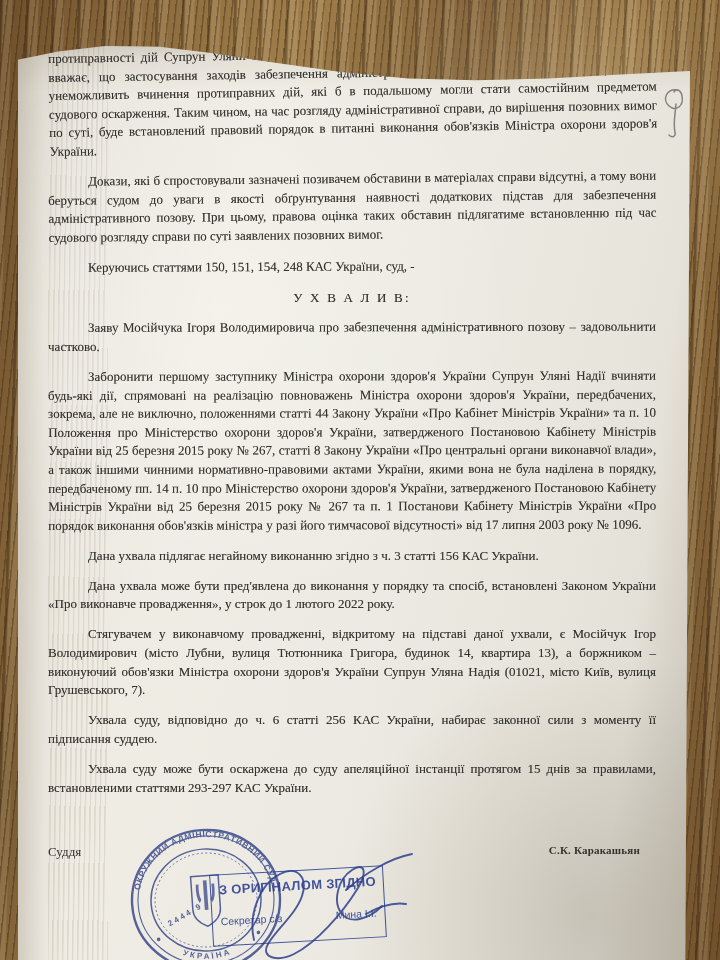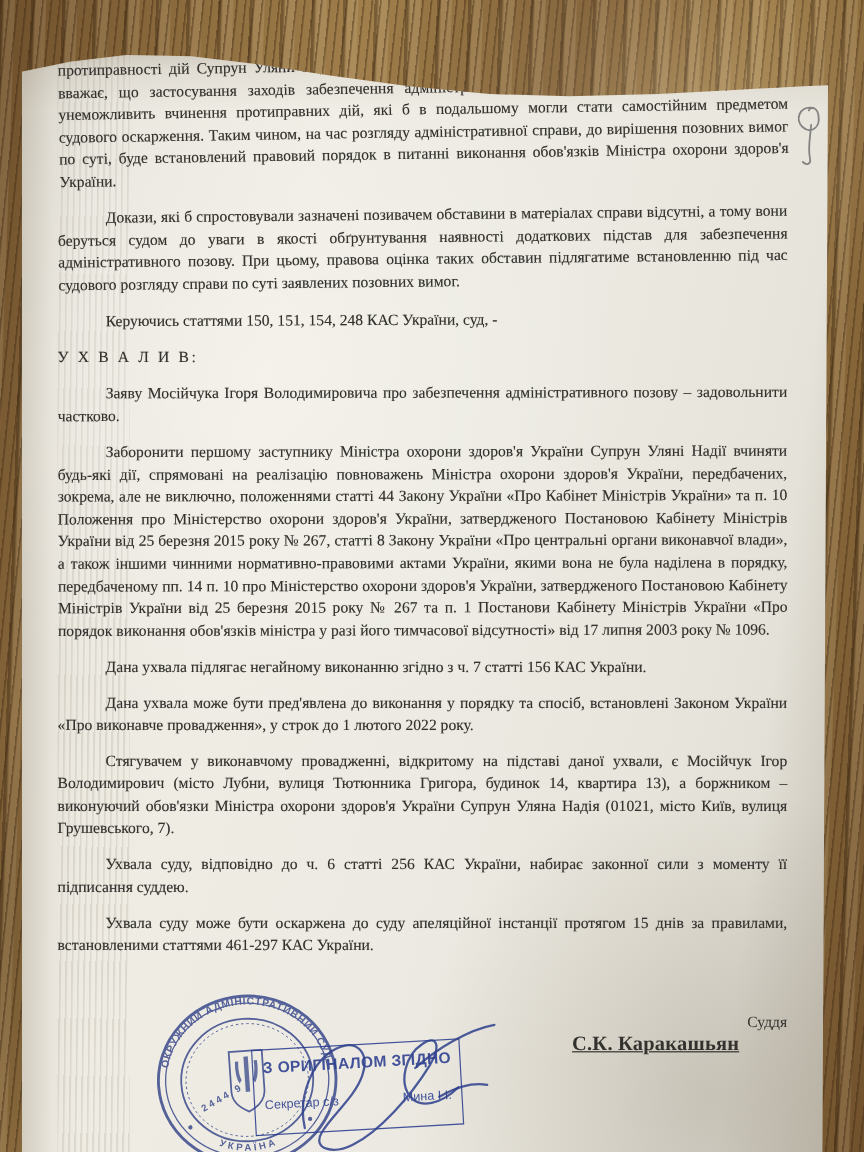--- a/index.html
+++ b/index.html
@@ -69,36 +69,36 @@
     color:#33322e;
     font-size:13.0px;line-height:18.6px;
     text-align:justify;
     text-shadow:0 0 .6px rgba(60,58,52,.45);
     z-index:3;
   }
   #doc p{margin:0 0 11.5px 0;}
   p.ind{text-indent:40px;}
   p.noind{text-indent:0;}
   p.tight{margin-bottom:10px;}
-  .center{text-align:left;text-indent:0;letter-spacing:2.2px;margin:13px 0 12px 0;}
+  .center{text-align:center;text-indent:0;letter-spacing:2.2px;margin:13px 0 12px 0;}
   .gap-lg{margin-bottom:28px;}
 
   
   #p-1{transform:rotate(-0.9deg);transform-origin:left top;}
   #p-2{transform:rotate(-0.6deg);transform-origin:left top;}
   #p-3{transform:rotate(-0.25deg);transform-origin:left top;}
   #p-4,#p-5{transform:rotate(-0.12deg);transform-origin:left top;}
 
   
   #sign-row{
     position:absolute;left:30px;top:812px;width:608px;
-    display:flex;justify-content:space-between;align-items:flex-end;
-    font-size:13px;color:#33322e;z-index:4;flex-direction:column;
-  }
-  #judge-name{font-weight:bold;font-size:17px;letter-spacing:.2px;margin-right:40px;text-decoration:underline;}
+    display:flex;justify-content:space-between;align-items:flex-start;
+    font-size:13px;color:#33322e;z-index:4;
+  }
+  #judge-name{font-weight:bold;font-size:11px;letter-spacing:.2px;margin-right:16px;}
 
   
   #seal{
     position:absolute;left:108px;top:792px;width:160px;height:152px;
     z-index:6;opacity:.80;
     transform:rotate(-4deg);
   }
   #seal svg{display:block;}
   .seal-stroke{fill:none;stroke:#2f3f86;}
   .seal-text{fill:#2f3f86;font-family:"Liberation Sans",sans-serif;font-size:8.6px;letter-spacing:.6px;font-weight:bold;}
@@ -144,29 +144,29 @@
     <p id="p-2" class="ind">Докази, які б спростовували зазначені позивачем обставини в матеріалах справи відсутні, а тому вони беруться судом до уваги в якості обґрунтування наявності додаткових підстав для забезпечення адміністративного позову. При цьому, правова оцінка таких обставин підлягатиме встановленню під час судового розгляду справи по суті заявлених позовних вимог.</p>
 
     <p id="p-3" class="ind tight">Керуючись статтями 150, 151, 154, 248 КАС України, суд, -</p>
 
     <p class="center">У Х В А Л И В:</p>
 
     <p id="p-4" class="ind">Заяву Мосійчука Ігоря Володимировича про забезпечення адміністративного позову – задовольнити частково.</p>
 
     <p id="p-5" class="ind">Заборонити першому заступнику Міністра охорони здоров'я України Супрун Уляні Надії вчиняти будь-які дії, спрямовані на реалізацію повноважень Міністра охорони здоров'я України, передбачених, зокрема, але не виключно, положеннями статті 44 Закону України «Про Кабінет Міністрів України» та п. 10 Положення про Міністерство охорони здоров'я України, затвердженого Постановою Кабінету Міністрів України від 25 березня 2015 року № 267, статті 8 Закону України «Про центральні органи виконавчої влади», а також іншими чинними нормативно-правовими актами України, якими вона не була наділена в порядку, передбаченому пп. 14 п. 10 про Міністерство охорони здоров'я України, затвердженого Постановою Кабінету Міністрів України від 25 березня 2015 року № 267 та п. 1 Постанови Кабінету Міністрів України «Про порядок виконання обов'язків міністра у разі його тимчасової відсутності» від 17 липня 2003 року № 1096.</p>
 
-    <p class="ind">Дана ухвала підлягає негайному виконанню згідно з ч. 7 статті 156 КАС України.</p>
+    <p class="ind">Дана ухвала підлягає негайному виконанню згідно з ч. 3 статті 156 КАС України.</p>
 
     <p class="ind">Дана ухвала може бути пред'явлена до виконання у порядку та спосіб, встановлені Законом України «Про виконавче провадження», у строк до 1 лютого 2022 року.</p>
 
     <p class="ind gap-lg">Стягувачем у виконавчому провадженні, відкритому на підставі даної ухвали, є Мосійчук Ігор Володимирович (місто Лубни, вулиця Тютюнника Григора, будинок 14, квартира 13), а боржником – виконуючий обов'язки Міністра охорони здоров'я України Супрун Уляна Надія (01021, місто Київ, вулиця Грушевського, 7).</p>
 
     <p class="ind">Ухвала суду, відповідно до ч. 6 статті 256 КАС України, набирає законної сили з моменту її підписання суддею.</p>
 
-    <p class="ind">Ухвала суду може бути оскаржена до суду апеляційної інстанції протягом 15 днів за правилами, встановленими статтями 461-297 КАС України.</p>
+    <p class="ind">Ухвала суду може бути оскаржена до суду апеляційної інстанції протягом 15 днів за правилами, встановленими статтями 293-297 КАС України.</p>
   </div>
 
   <div id="sign-row">
     <span id="role-label">Суддя</span>
     <span id="judge-name">С.К. Каракашьян</span>
   </div>
 
   <div id="seal">
     <svg width="160" height="152" viewBox="0 0 160 152">
       <ellipse class="seal-stroke" cx="80" cy="76" rx="74" ry="70" stroke-width="2.4"></ellipse>

